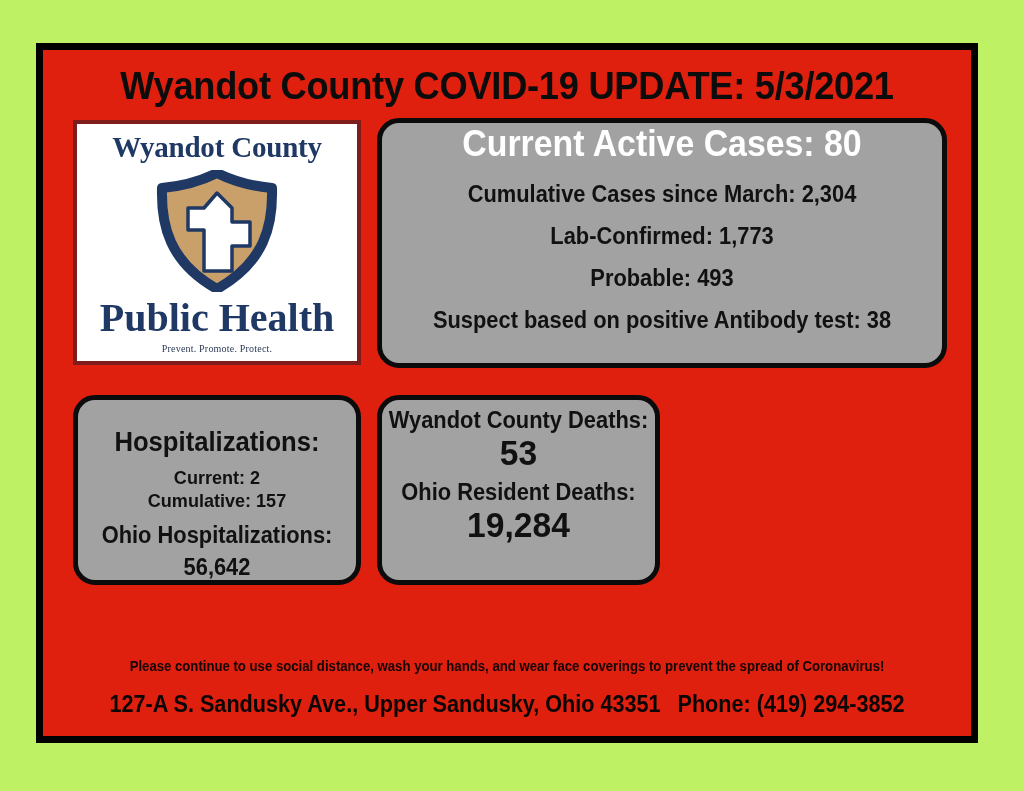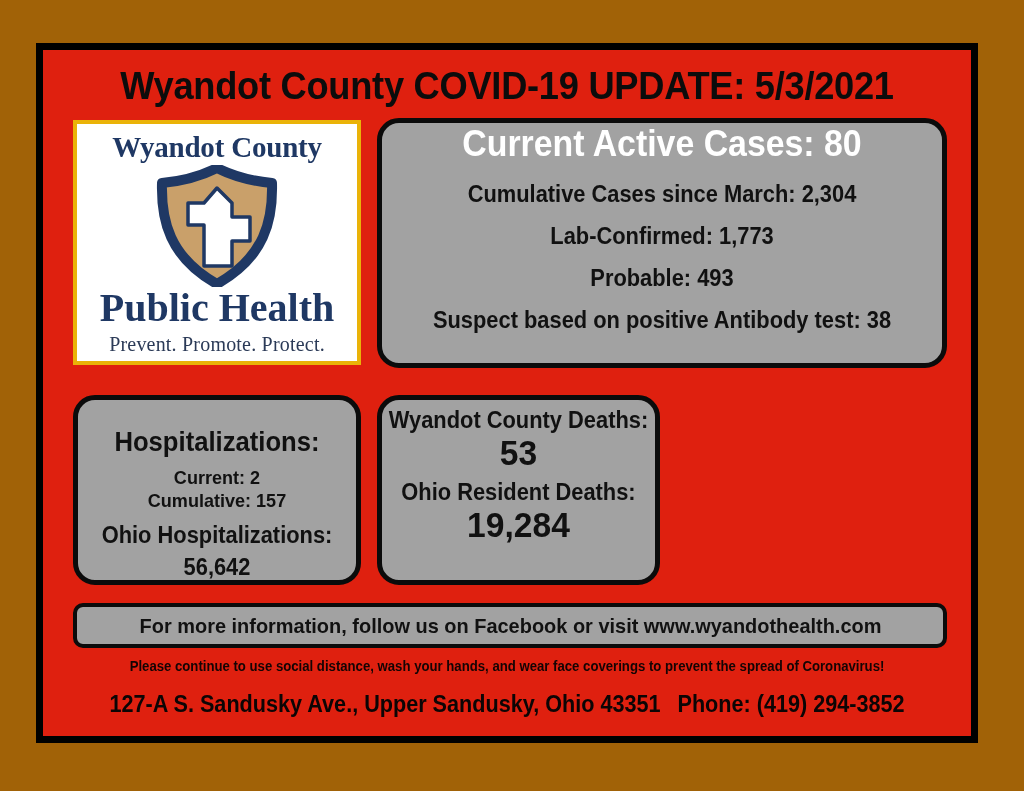--- a/index.html
+++ b/index.html
@@ -12,21 +12,21 @@
     height: 791px;
     font-family: "Liberation Sans", sans-serif;
     overflow: hidden;
   }
 
   
   .page {
     position: relative;
     width: 1024px;
     height: 791px;
-    background: #a16207;
+    background: #bef264;
   }
   .card {
     position: absolute;
     left: 36px;
     top: 43px;
     width: 942px;
     height: 700px;
     background: #DF200F;
     border: 7px solid #000000;
     box-sizing: border-box;
@@ -60,21 +60,21 @@
   }
 
   
   .logo-box {
     position: absolute;
     left: 30px;
     top: 70px;
     width: 288px;
     height: 245px;
     background: #ffffff;
-    border: 4px solid #eab308;
+    border: 4px solid #7f1d1d;
     box-sizing: border-box;
     display: flex;
     flex-direction: column;
     align-items: center;
     justify-content: space-between;
     padding: 9px 0 7px 0;
   }
   .logo-top {
     font-family: "Liberation Serif", serif;
     font-weight: bold;
@@ -92,21 +92,21 @@
   .logo-bottom {
     font-family: "Liberation Serif", serif;
     font-weight: bold;
     font-size: 40px;
     color: #1F3864;
     line-height: 1;
     margin-bottom: 6px;
   }
   .logo-tag {
     font-family: "Liberation Serif", serif;
-    font-size: 20px;
+    font-size: 10px;
     color: #2b3a57;
     line-height: 1;
     letter-spacing: 0.2px;
   }
 
   
   .panel-active {
     left: 334px;
     top: 68px;
     width: 570px;
@@ -289,23 +289,20 @@
     </div>
 
     <div class="panel panel-deaths">
       <div class="hd-md">Wyandot County Deaths:</div>
       <div class="big-num sp-3">53</div>
       <div class="hd-md sp-6">Ohio Resident Deaths:</div>
       <div class="big-num sp-3">19,284</div>
     </div>
 
 
-    <div class="panel panel-info">
-      <div class="info-text">For more information, follow us on Facebook or visit www.wyandothealth.com</div>
-    </div>
 
     <div class="warn-text">Please continue to use social distance, wash your hands, and wear face coverings to prevent the spread of Coronavirus!</div>
 
     <div class="addr-line">
       <span>127-A S. Sandusky Ave., Upper Sandusky, Ohio </span><span class="addr-zip">43351</span><span class="addr-gap"></span><span>Phone: (419) 294-3852</span>
     </div>
 
   </div>
 </div>
 

